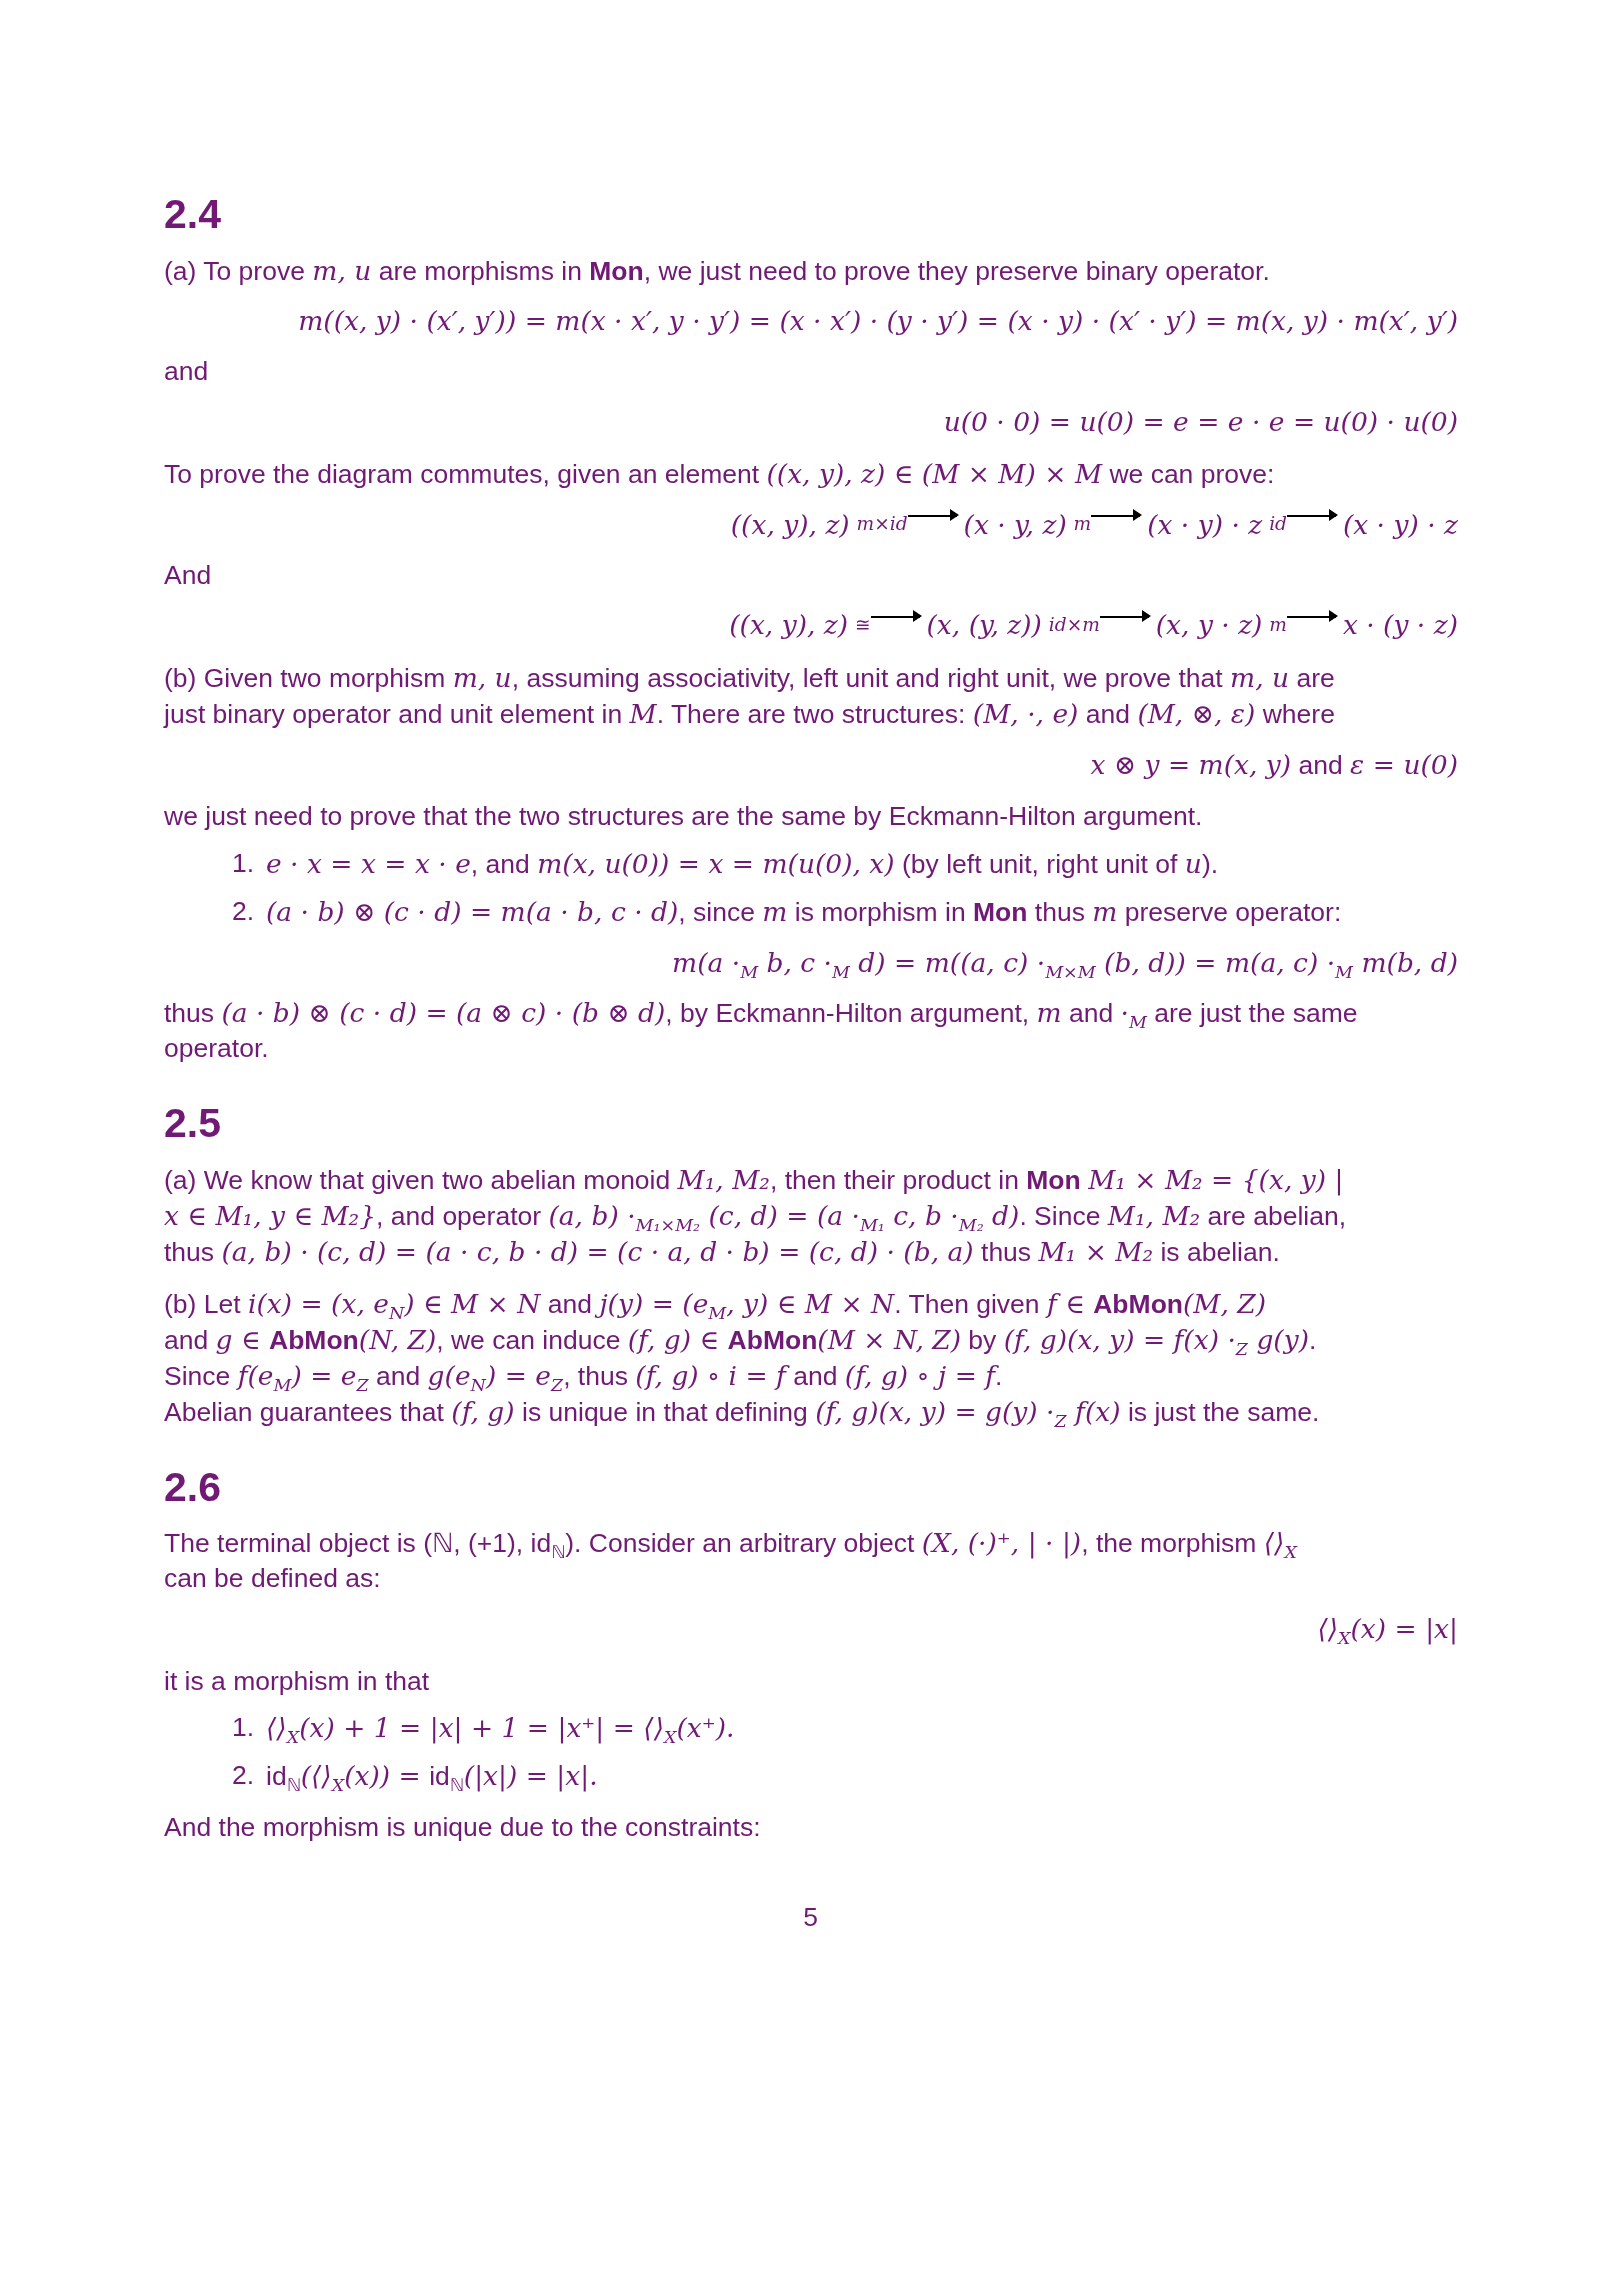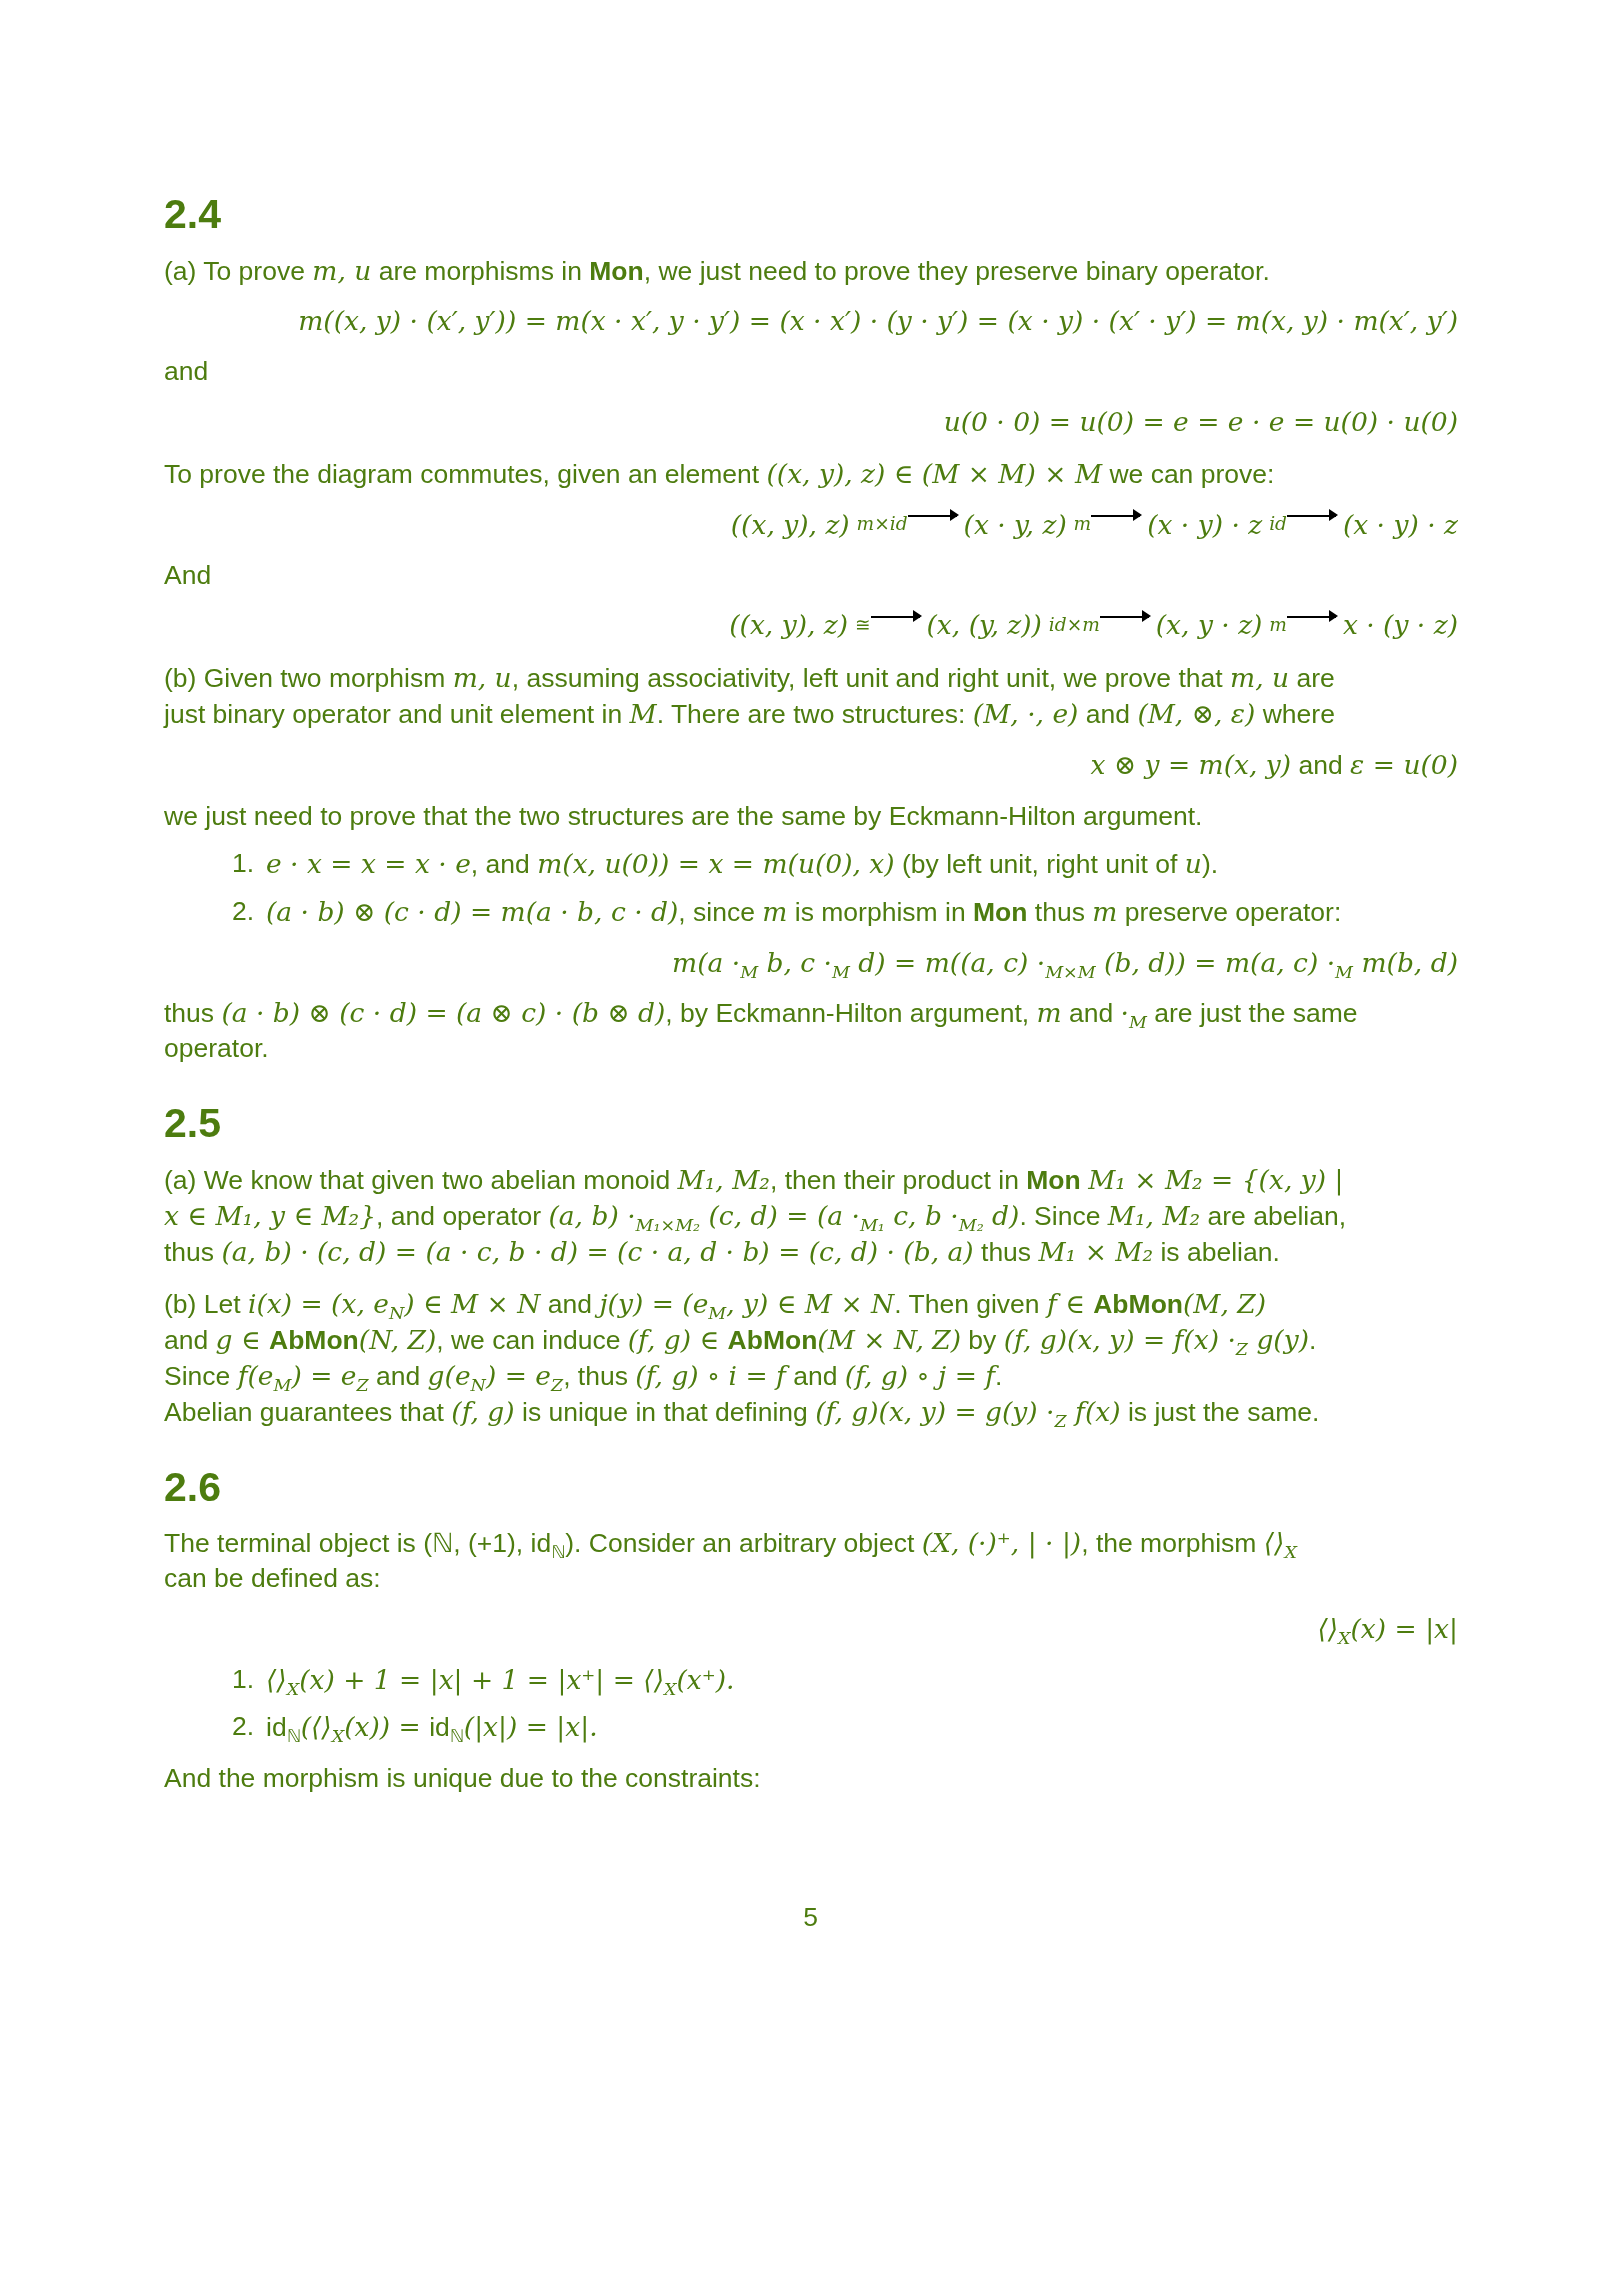--- a/index.html
+++ b/index.html
@@ -1,19 +1,19 @@
 <!DOCTYPE html>
 <html><head>
 <meta charset="utf-8">
 <style>
   html,body{margin:0;padding:0;background:#ffffff;}
   .page{
     position:relative;
     width:1621px;height:2033px;
-    background:#ffffff;color:#4d7c0f;
+    background:#ffffff;color:#701a75;
     font-family:"Liberation Sans","DejaVu Sans",sans-serif;
     box-sizing:border-box;
     padding:194px 163px 0 164px;
     overflow:hidden;
   }
   section{margin:0;}
   .sec-h{font-size:41px;line-height:1;font-weight:bold;margin:37px 0 17.6px;}
   section:first-of-type .sec-h{margin-top:0;}
   .line{font-size:26.5px;line-height:35px;white-space:nowrap;}
   .par{margin-top:15.7px;}
@@ -91,20 +91,21 @@
     <div class="line"><span>and </span><span class="math">g ∈ </span><span class="bold">AbMon</span><span class="math">(N, Z)</span><span>, we can induce </span><span class="math">(f, g) ∈ </span><span class="bold">AbMon</span><span class="math">(M × N, Z)</span><span> by </span><span class="math">(f, g)(x, y) = f(x) ·</span><sub class="math">Z</sub><span class="math"> g(y)</span><span>.</span></div>
     <div class="line"><span>Since </span><span class="math">f(e</span><sub class="math">M</sub><span class="math">) = e</span><sub class="math">Z</sub><span> and </span><span class="math">g(e</span><sub class="math">N</sub><span class="math">) = e</span><sub class="math">Z</sub><span>, thus </span><span class="math">(f, g) ∘ i = f</span><span> and </span><span class="math">(f, g) ∘ j = f</span><span>.</span></div>
     <div class="line"><span>Abelian guarantees that </span><span class="math">(f, g)</span><span> is unique in that defining </span><span class="math">(f, g)(x, y) = g(y) ·</span><sub class="math">Z</sub><span class="math"> f(x)</span><span> is just the same.</span></div>
   </section>
 
   <section>
     <h2 class="sec-h">2.6</h2>
     <div class="line"><span>The terminal object is (</span><span>ℕ</span><span>, (+1), </span><span>id</span><sub>ℕ</sub><span>). Consider an arbitrary object </span><span class="math">(X, (·)⁺, | · |)</span><span>, the morphism </span><span class="math">⟨⟩</span><sub class="math">X</sub></div>
     <div class="line"><span>can be defined as:</span></div>
     <div class="display"><span class="math">⟨⟩</span><sub class="math">X</sub><span class="math">(x) = |x|</span></div>
+    <div class="line par"><span>it is a morphism in that</span></div>
     <div class="list">
       <span class="num">1.</span>
       <span class="list-body"><span class="math">⟨⟩</span><sub class="math">X</sub><span class="math">(x) + 1 = |x| + 1 = |x⁺| = </span><span class="math">⟨⟩</span><sub class="math">X</sub><span class="math">(x⁺).</span></span>
     </div>
     <div class="list">
       <span class="num">2.</span>
       <span class="list-body"><span>id</span><sub>ℕ</sub><span class="math">(</span><span class="math">⟨⟩</span><sub class="math">X</sub><span class="math">(x)) = </span><span>id</span><sub>ℕ</sub><span class="math">(|x|) = |x|.</span></span>
     </div>
     <div class="line par"><span>And the morphism is unique due to the constraints:</span></div>
   </section>

